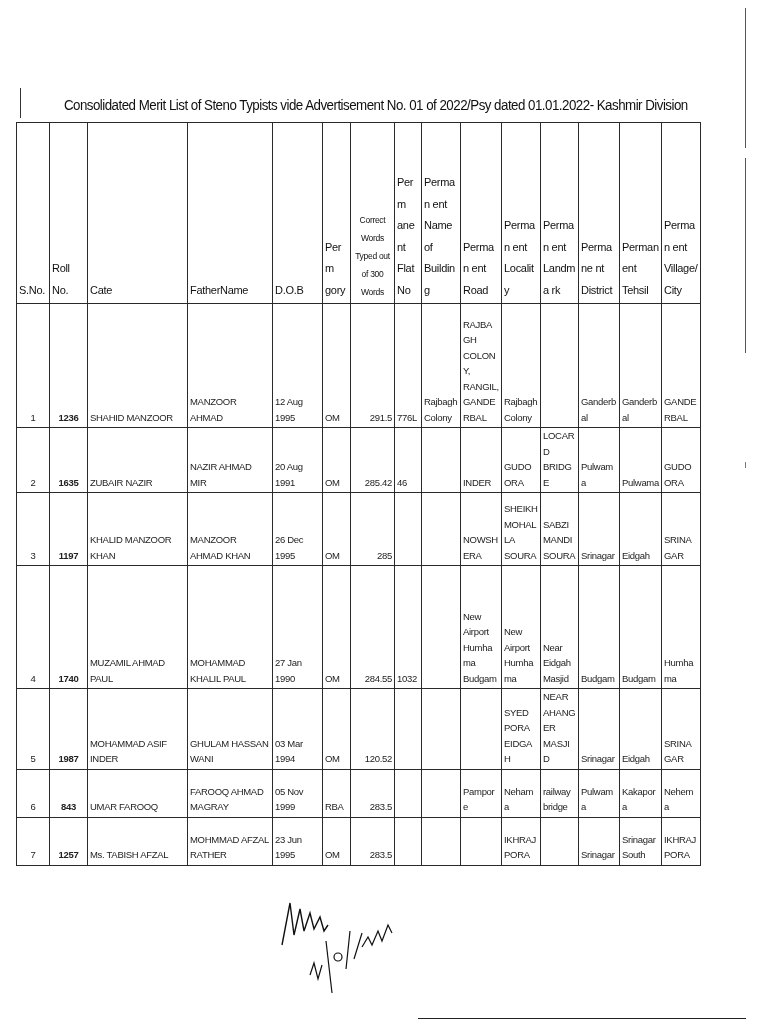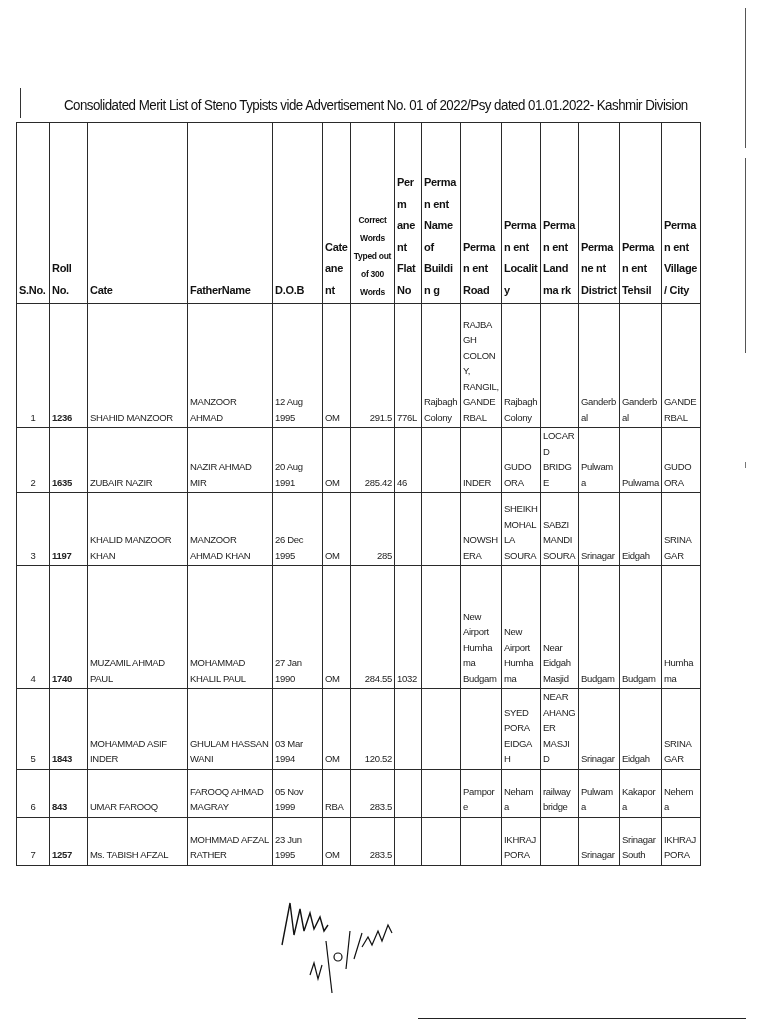--- a/index.html
+++ b/index.html
@@ -8,27 +8,27 @@
   .title { position: absolute; left: 16px; top: 96px; width: 684px; text-align: center;
            font-family: "Liberation Sans", sans-serif; font-size: 15.5px; letter-spacing: -0.6px;
            transform: scaleX(0.86); transform-origin: center; color: #111; white-space: nowrap; }
   .left-mark { position: absolute; left: 20px; top: 88px; width: 1px; height: 30px; background: #333; }
   .right-rule-1 { position: absolute; left: 745px; top: 8px; width: 1px; height: 140px; background: #555; }
   .right-rule-2 { position: absolute; left: 745px; top: 158px; width: 1px; height: 195px; background: #555; }
   .right-dot { position: absolute; left: 745px; top: 462px; width: 1px; height: 6px; background: #777; }
   table.merit { position: absolute; left: 16px; top: 122px; border-collapse: collapse; table-layout: fixed; }
   table.merit th, table.merit td { border: 1px solid #2a2a2a; padding: 0 2px 2px 2px; vertical-align: bottom;
            font-size: 9.5px; line-height: 15.5px; overflow: hidden; word-break: break-word; }
-  table.merit th { font-weight: bold; text-align: left; font-size: 11px; line-height: 21.5px; color: #111;
+  table.merit th { font-weight: normal; text-align: left; font-size: 11px; line-height: 21.5px; color: #111;
            letter-spacing: -0.3px; margin-left: 44px; }
   table.merit th.small { font-size: 8.5px; line-height: 18px; text-align: center; }
   table.merit td { color: #222; letter-spacing: -0.3px; }
   td.num { text-align: center; }
   td.right { text-align: right; font-weight: normal; }
-  td.center-bold { font-weight: bold; }
+  td.center-bold { text-align: center; font-weight: bold; }
   .signature { position: absolute; left: 270px; top: 895px; width: 150px; height: 100px; }
   .bottom-rule { position: absolute; left: 418px; top: 1018px; width: 328px; height: 1px; background: #222; }
 </style>
 </head>
 <body>
 
 <div class="left-mark"></div>
 <div class="right-rule-1"></div>
 <div class="right-rule-2"></div>
 <div class="right-dot"></div>
@@ -53,21 +53,21 @@
       <col style="width:42px">
       <col style="width:39px">
   </colgroup>
   <thead>
     <tr style="height:181px">
       <th>S.No.</th>
       <th>Roll No.</th>
       <th>Cate</th>
       <th>FatherName</th>
       <th>D.O.B</th>
-      <th>Cate anent</th>
+      <th>Perm gory</th>
       <th class="small">Correct Words Typed out of 300 Words</th>
       <th>Perm anent Flat No</th>
       <th>Perman ent Name of Buildin g</th>
       <th>Perman ent Road</th>
       <th>Perman ent Locality</th>
       <th>Perman ent Landma rk</th>
       <th>Permane nt District</th>
       <th>Perman ent Tehsil</th>
       <th>Perman ent Village/ City</th>
     </tr>
@@ -136,21 +136,21 @@
       <td></td>
       <td>New Airport Humhama Budgam</td>
       <td>New Airport Humhama</td>
       <td>Near Eidgah Masjid</td>
       <td>Budgam</td>
       <td>Budgam</td>
       <td>Humhama</td>
     </tr>
     <tr style="height:77px">
       <td class="num">5</td>
-      <td class="center-bold">1843</td>
+      <td class="center-bold">1987</td>
       <td>MOHAMMAD ASIF INDER</td>
       <td>GHULAM HASSAN WANI</td>
       <td>03 Mar 1994</td>
       <td>OM</td>
       <td class="right">120.52</td>
       <td></td>
       <td></td>
       <td></td>
       <td>SYED PORA EIDGAH</td>
       <td>NEAR AHANGER MASJID</td>

